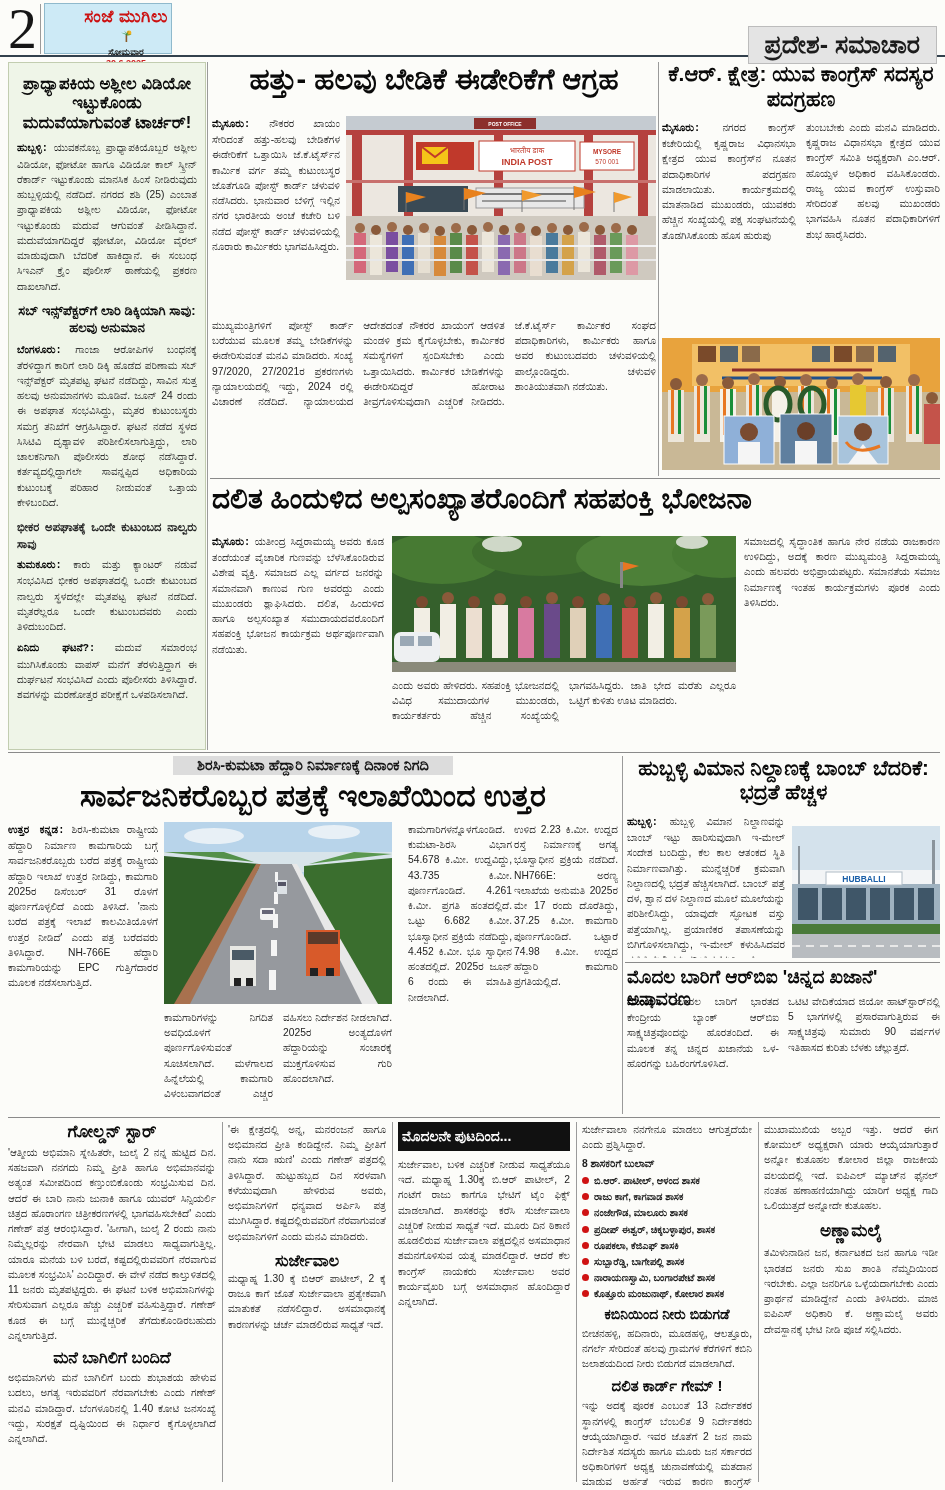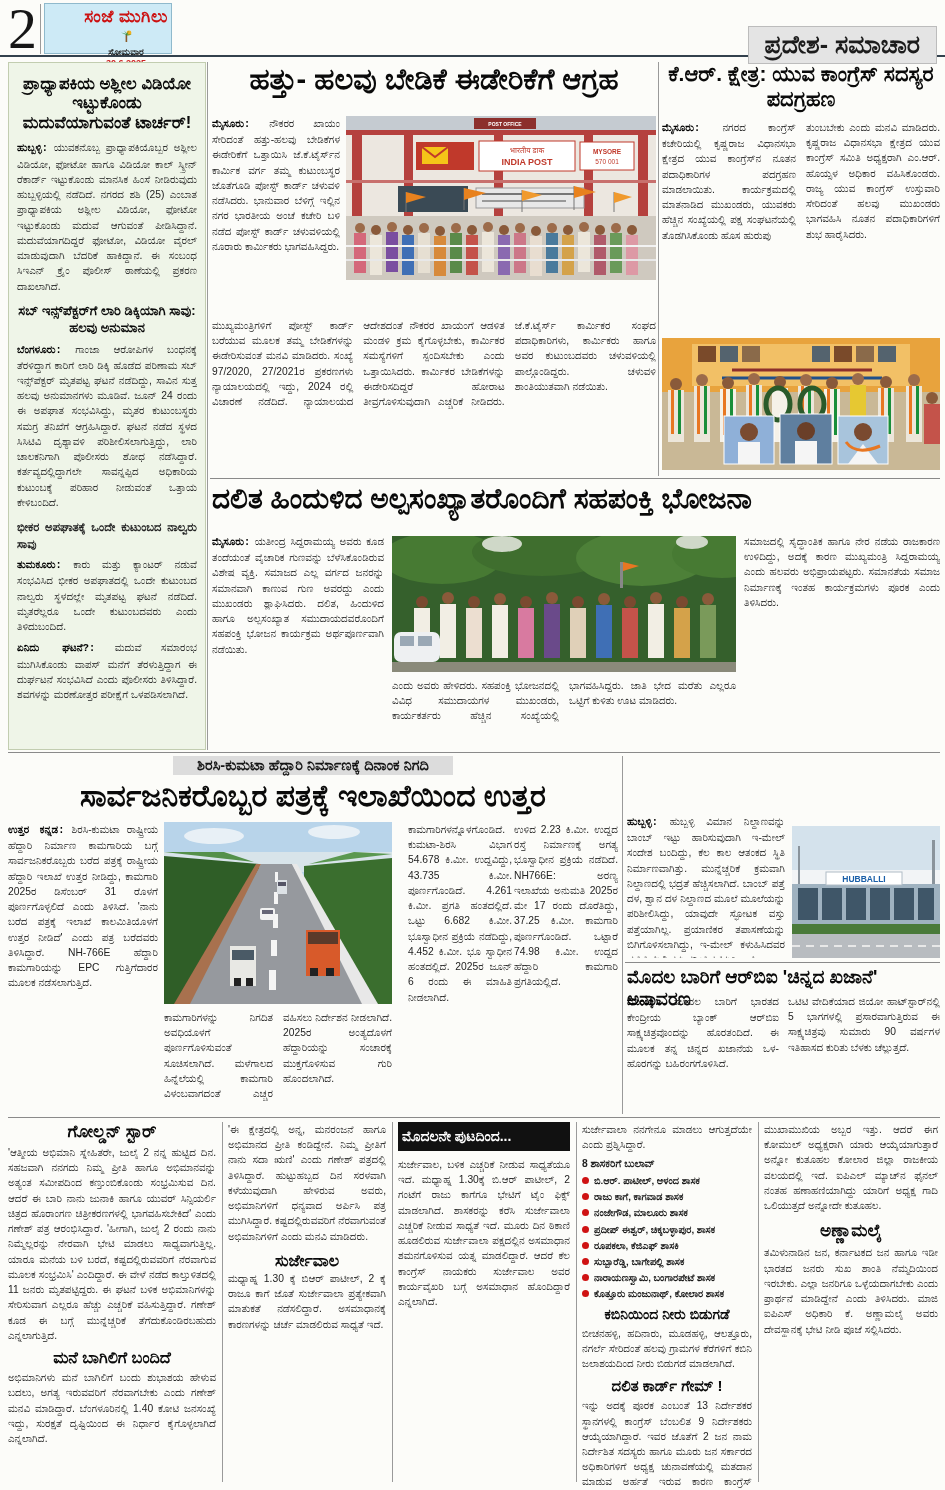--- a/index.html
+++ b/index.html
@@ -367,20 +367,21 @@
     </div>
     <div class="abs body" style="left:400px;top:66px;width:104px;height:290px;">
       <span>ಕಾಮಗಾರಿಗಳನ್ನೊಳಗೊಂಡಿದೆ. ಕುಮಟಾ-ಶಿರಸಿ ವಿಭಾಗ 54.678 ಕಿ.ಮೀ. ಉದ್ದವಿದ್ದು, 43.735 ಕಿ.ಮೀ. ಪೂರ್ಣಗೊಂಡಿದೆ. 4.261 ಕಿ.ಮೀ. ಪ್ರಗತಿ ಹಂತದಲ್ಲಿದೆ. ಒಟ್ಟು 6.682 ಕಿ.ಮೀ. ಭೂಸ್ವಾಧೀನ ಪ್ರಕ್ರಿಯೆ ನಡೆದಿದ್ದು, 4.452 ಕಿ.ಮೀ. ಭೂ ಸ್ವಾಧೀನ ಹಂತದಲ್ಲಿದೆ. 2025ರ ಜೂನ್ 6 ರಂದು ಈ ಮಾಹಿತಿ ನೀಡಲಾಗಿದೆ.</span>
     </div>
     <div class="abs body" style="left:506px;top:66px;width:104px;height:290px;">
       <span>ಉಳಿದ 2.23 ಕಿ.ಮೀ. ಉದ್ದದ ರಸ್ತೆ ನಿರ್ಮಾಣಕ್ಕೆ ಅಗತ್ಯ ಭೂಸ್ವಾಧೀನ ಪ್ರಕ್ರಿಯೆ ನಡೆದಿದೆ. NH766E: ಅರಣ್ಯ ಇಲಾಖೆಯ ಅನುಮತಿ 2025ರ ಮೇ 17 ರಂದು ದೊರೆತಿದ್ದು, 37.25 ಕಿ.ಮೀ. ಕಾಮಗಾರಿ ಪೂರ್ಣಗೊಂಡಿದೆ. ಒಟ್ಟಾರೆ 74.98 ಕಿ.ಮೀ. ಉದ್ದದ ಹೆದ್ದಾರಿ ಕಾಮಗಾರಿ ಪ್ರಗತಿಯಲ್ಲಿದೆ.</span>
     </div>
   </div>
 
   <div class="abs" style="left:627px;top:756px;width:313px;height:204px;">
+    <div class="hl" style="font-size:20.5px;">ಹುಬ್ಬಳ್ಳಿ ವಿಮಾನ ನಿಲ್ದಾಣಕ್ಕೆ ಬಾಂಬ್ ಬೆದರಿಕೆ: ಭದ್ರತೆ ಹೆಚ್ಚಳ</div>
     <div class="abs body" style="left:0;top:58px;width:158px;height:144px;">
       <span class="dateline">ಹುಬ್ಬಳ್ಳಿ:</span>
       <span>ಹುಬ್ಬಳ್ಳಿ ವಿಮಾನ ನಿಲ್ದಾಣವನ್ನು ಬಾಂಬ್ ಇಟ್ಟು ಹಾರಿಸುವುದಾಗಿ ಇ-ಮೇಲ್ ಸಂದೇಶ ಬಂದಿದ್ದು, ಕೆಲ ಕಾಲ ಆತಂಕದ ಸ್ಥಿತಿ ನಿರ್ಮಾಣವಾಗಿತ್ತು. ಮುನ್ನೆಚ್ಚರಿಕೆ ಕ್ರಮವಾಗಿ ನಿಲ್ದಾಣದಲ್ಲಿ ಭದ್ರತೆ ಹೆಚ್ಚಿಸಲಾಗಿದೆ. ಬಾಂಬ್ ಪತ್ತೆ ದಳ, ಶ್ವಾನ ದಳ ನಿಲ್ದಾಣದ ಮೂಲೆ ಮೂಲೆಯನ್ನು ಪರಿಶೀಲಿಸಿದ್ದು, ಯಾವುದೇ ಸ್ಫೋಟಕ ವಸ್ತು ಪತ್ತೆಯಾಗಿಲ್ಲ. ಪ್ರಯಾಣಿಕರ ತಪಾಸಣೆಯನ್ನು ಬಿಗಿಗೊಳಿಸಲಾಗಿದ್ದು, ಇ-ಮೇಲ್ ಕಳುಹಿಸಿದವರ ಪತ್ತೆಗೆ ಪೊಲೀಸರು ತನಿಖೆ ನಡೆಸುತ್ತಿದ್ದಾರೆ.</span>
     </div>
 
     <svg class="abs photo" style="left:165px;top:70px;" width="148" height="132" viewBox="0 0 148 132">
       <rect width="148" height="132" fill="#d4e2ec"></rect>
       <rect x="0" y="44" width="148" height="14" fill="#f2f4f6"></rect>
       <rect x="0" y="58" width="148" height="40" fill="#9fb2c0"></rect>
       <g fill="#3f5668">

